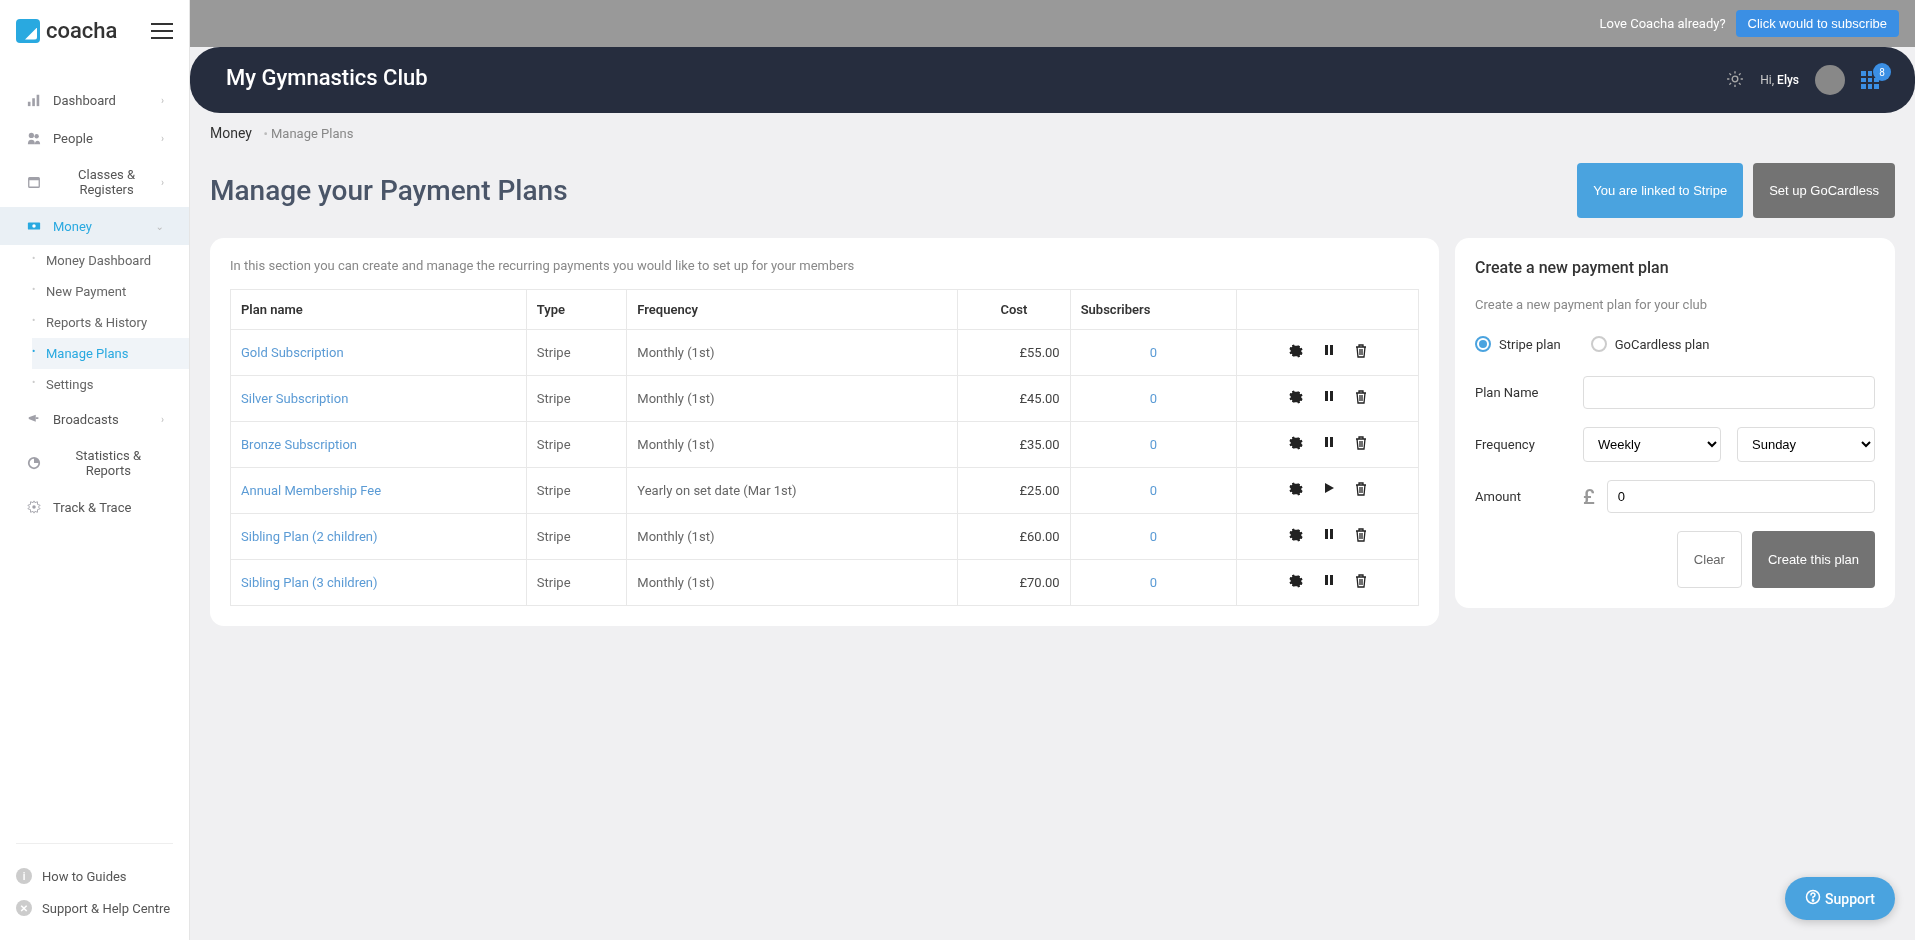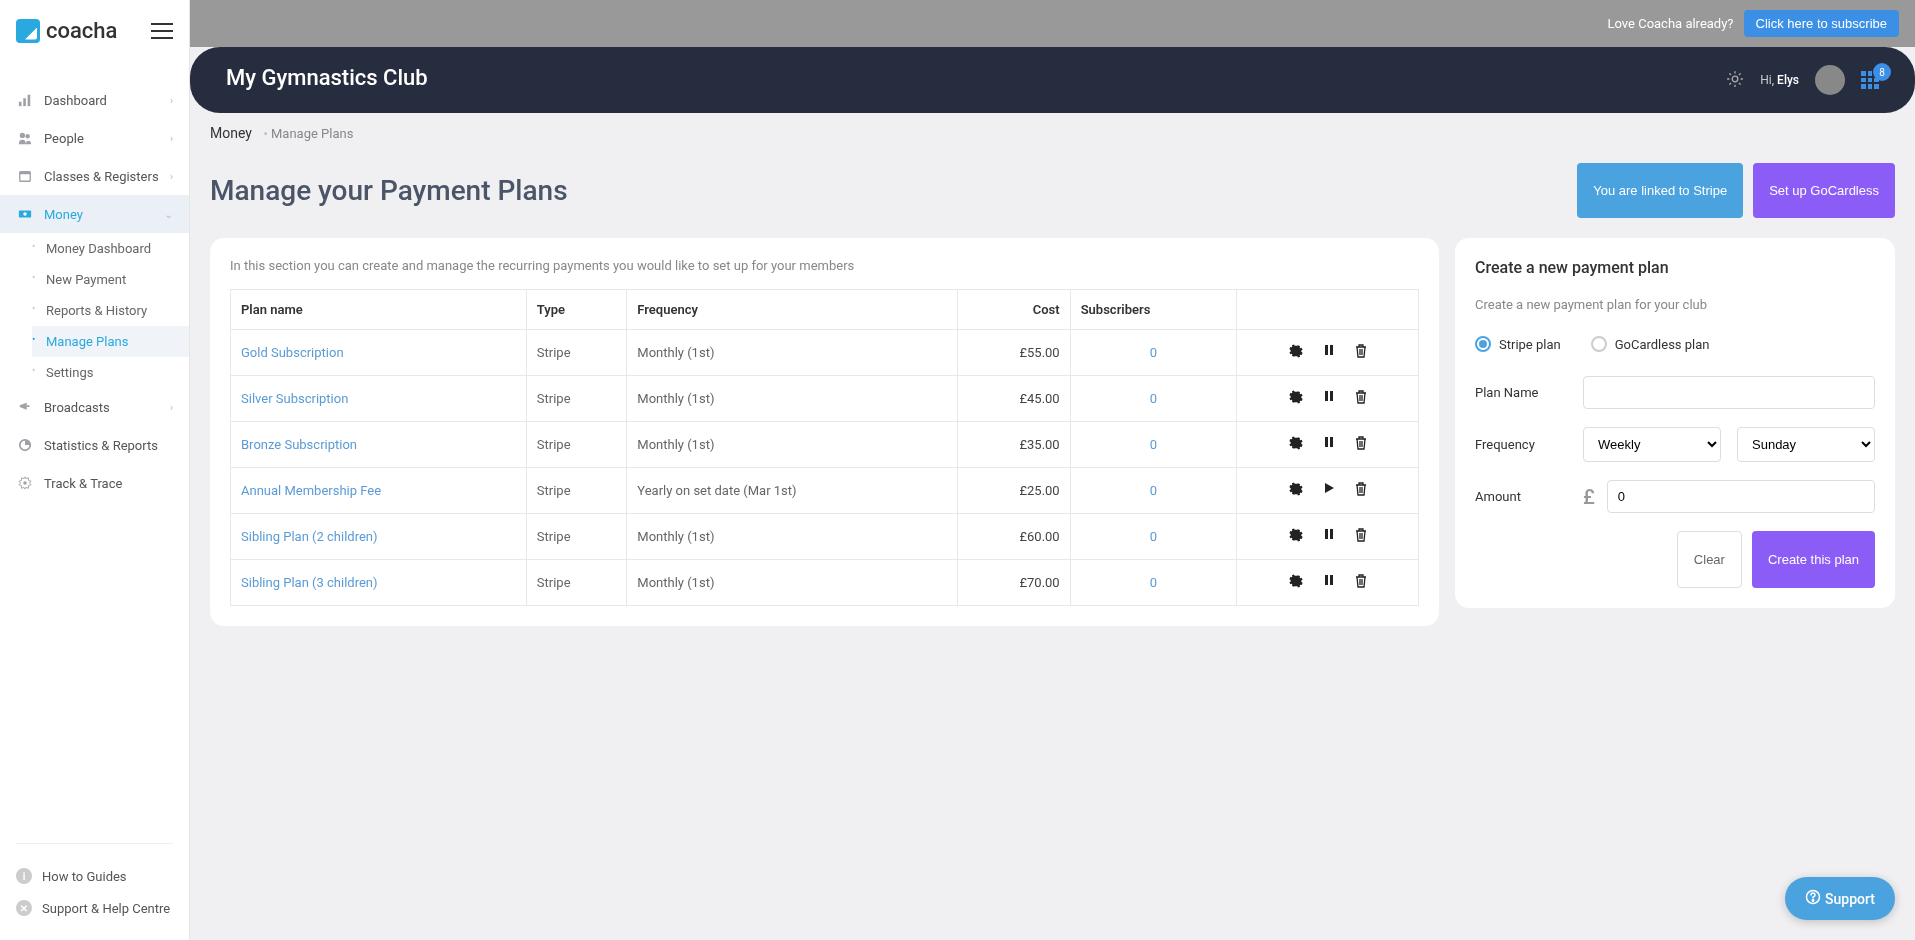--- a/index.html
+++ b/index.html
@@ -57,21 +57,21 @@
     .burger span { height: 2px; background: #333; }
     
     .nav {
       flex: 1;
       overflow-y: auto;
       padding-top: 20px;
     }
     .nav-item {
       display: flex;
       align-items: center;
-      padding: 10px 16px;
+      padding: 10px 25px;
       color: #555;
       font-size: 13px;
       cursor: pointer;
       position: relative;
       text-align: center;
     }
     .nav-icon {
       width: 18px; height: 18px;
       margin-right: 10px;
       display: flex; align-items: center; justify-content: center;
@@ -227,21 +227,21 @@
     .header-actions { display: flex; gap: 10px; }
     .btn {
       border: none;
       padding: 20px 16px;
       border-radius: 4px;
       font-size: 13px;
       cursor: pointer;
       color: #fff;
     }
     .btn-blue { background: #4aa3df; }
-    .btn-teal { background: #8b5cf6; }
+    .btn-teal { background: #737373; }
     .btn-light {
       background: #fff;
       color: #666;
       border: 1px solid #ddd;
     }
     
     .card {
       background: #fff;
       border-radius: 14px;
       padding: 20px;
@@ -477,21 +477,21 @@
     <div class="footer-item">
       <span class="footer-icon">✕</span>
       <span>Support &amp; Help Centre</span>
     </div>
   </div>
 </aside>
 
 <div class="main">
   <div class="topbar-promo">
     <span>Love Coacha already?</span>
-    <button class="btn-subscribe">Click here to subscribe</button>
+    <button class="btn-subscribe">Click would to subscribe</button>
   </div>
 
   <header class="header">
     <div class="club-name">My Gymnastics Club</div>
     <div class="header-right">
       <span class="gear-btn">
         <svg width="18" height="18" viewBox="0 0 16 16" fill="none" stroke="currentColor" stroke-width="1.2">
             <circle cx="8" cy="8" r="2.5"></circle>
             <path d="M8 1v2M8 13v2M1 8h2M13 8h2M3 3l1.5 1.5M11.5 11.5L13 13M3 13l1.5-1.5M11.5 4.5L13 3"></path>
           </svg>
@@ -531,21 +531,21 @@
   <div class="content">
     <div class="card main-card">
       <p class="section-desc">In this section you can create and manage the recurring payments you would like to set up for your members</p>
 
       <table>
         <thead>
           <tr>
             <th>Plan name</th>
             <th>Type</th>
             <th>Frequency</th>
-            <th style="text-align:right">Cost</th>
+            <th style="text-align:center">Cost</th>
             <th>Subscribers</th>
             <th></th>
           </tr>
         </thead>
         <tbody id="plans-tbody">
             <tr>
               <td><a href="#">Gold Subscription</a></td>
               <td>Stripe</td>
               <td>Monthly (1st)</td>
               <td class="cost">£55.00</td>

